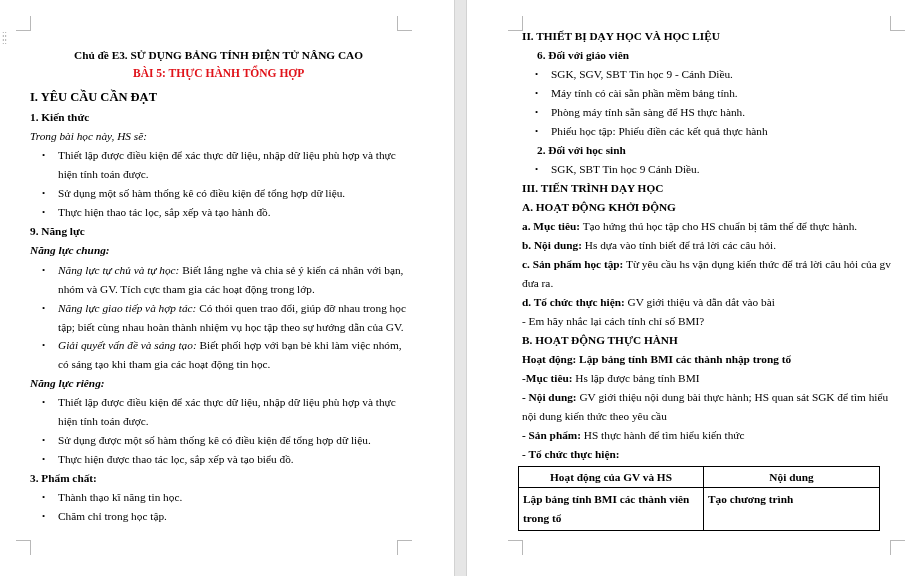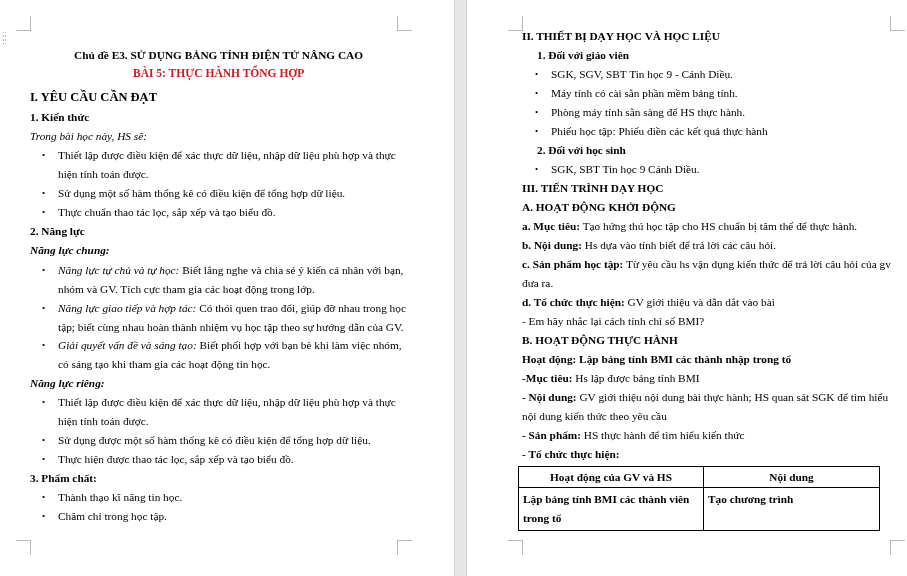--- a/index.html
+++ b/index.html
@@ -56,23 +56,23 @@
   <div class="line b" style="left:74px;top:48px;">Chủ đề E3. SỬ DỤNG BẢNG TÍNH ĐIỆN TỬ NÂNG CAO</div>
   <div class="line b red h1" style="left:133px;top:66px;font-size:11.5px;text-align:right;">BÀI 5: THỰC HÀNH TỔNG HỢP</div>
 
   <div class="line b h1" style="left:30px;top:90px;">I. YÊU CẦU CẦN ĐẠT</div>
   <div class="line b" style="left:30px;top:110px;">1. Kiến thức</div>
   <div class="line i" style="left:30px;top:129px;">Trong bài học này, HS sẽ:</div>
 
   <div class="line bullet" style="left:58px;top:148px;">Thiết lập được điều kiện để xác thực dữ liệu, nhập dữ liệu phù hợp và thực</div>
   <div class="line" style="left:58px;top:167px;">hiện tính toán được.</div>
   <div class="line bullet" style="left:58px;top:186px;">Sử dụng một số hàm thống kê có điều kiện để tổng hợp dữ liệu.</div>
-  <div class="line bullet" style="left:58px;top:205px;">Thực chuẩn thao tác lọc, sắp xếp và tạo biểu đồ.</div>
+  <div class="line bullet" style="left:58px;top:205px;">Thực hiện thao tác lọc, sắp xếp và tạo hành đồ.</div>
 
-  <div class="line b" style="left:30px;top:224px;">2. Năng lực</div>
+  <div class="line b" style="left:30px;top:224px;">9. Năng lực</div>
   <div class="line b i" style="left:30px;top:243px;">Năng lực chung:</div>
 
   <div class="line bullet" style="left:58px;top:263px;"><span class="i">Năng lực tự chủ và tự học:</span><span> Biết lắng nghe và chia sẻ ý kiến cá nhân với bạn,</span></div>
   <div class="line" style="left:58px;top:282px;">nhóm và GV. Tích cực tham gia các hoạt động trong lớp.</div>
   <div class="line bullet" style="left:58px;top:301px;"><span class="i">Năng lực giao tiếp và hợp tác:</span><span> Có thói quen trao đổi, giúp đỡ nhau trong học</span></div>
   <div class="line" style="left:58px;top:320px;">tập; biết cùng nhau hoàn thành nhiệm vụ học tập theo sự hướng dẫn của GV.</div>
   <div class="line bullet" style="left:58px;top:338px;"><span class="i">Giải quyết vấn đề và sáng tạo:</span><span> Biết phối hợp với bạn bè khi làm việc nhóm,</span></div>
   <div class="line" style="left:58px;top:357px;">có sáng tạo khi tham gia các hoạt động tin học.</div>
 
   <div class="line b i" style="left:30px;top:376px;">Năng lực riêng:</div>
@@ -89,21 +89,21 @@
 <div class="gutter"></div>
 
 <div class="page" id="page-right">
   <div class="corner c-tl" style="left:41px;top:16px;"></div>
   <div class="corner c-tr" style="left:423px;top:16px;"></div>
   <div class="corner c-bl" style="left:41px;top:540px;"></div>
   <div class="corner c-br" style="left:423px;top:540px;"></div>
 </div>
 
 <div class="line b" style="left:522px;top:29px;">II. THIẾT BỊ DẠY HỌC VÀ HỌC LIỆU</div>
-<div class="line b" style="left:537px;top:48px;">1.  Đối với giáo viên</div>
+<div class="line b" style="left:537px;top:48px;">6.  Đối với giáo viên</div>
 <div class="line bullet" style="left:551px;top:67px;">SGK, SGV, SBT Tin học 9  - Cánh Diều.</div>
 <div class="line bullet" style="left:551px;top:86px;">Máy tính có cài sẵn phần mềm bảng tính.</div>
 <div class="line bullet" style="left:551px;top:105px;">Phòng máy tính sẵn sàng để HS thực hành.</div>
 <div class="line bullet" style="left:551px;top:124px;">Phiếu học tập: Phiếu điền các kết quả thực hành</div>
 <div class="line b" style="left:537px;top:143px;">2.  Đối với học sinh</div>
 <div class="line bullet" style="left:551px;top:162px;">SGK, SBT Tin học 9  Cánh Diều.</div>
 <div class="line b" style="left:522px;top:181px;">III. TIẾN TRÌNH DẠY HỌC</div>
 
 <div class="line b" style="left:522px;top:200px;">A. HOẠT ĐỘNG KHỞI ĐỘNG</div>
 <div class="line" style="left:522px;top:219px;"><span class="b">a. Mục tiêu:</span><span> Tạo hứng thú học tập cho HS chuẩn bị tâm thế để thực hành.</span></div>

